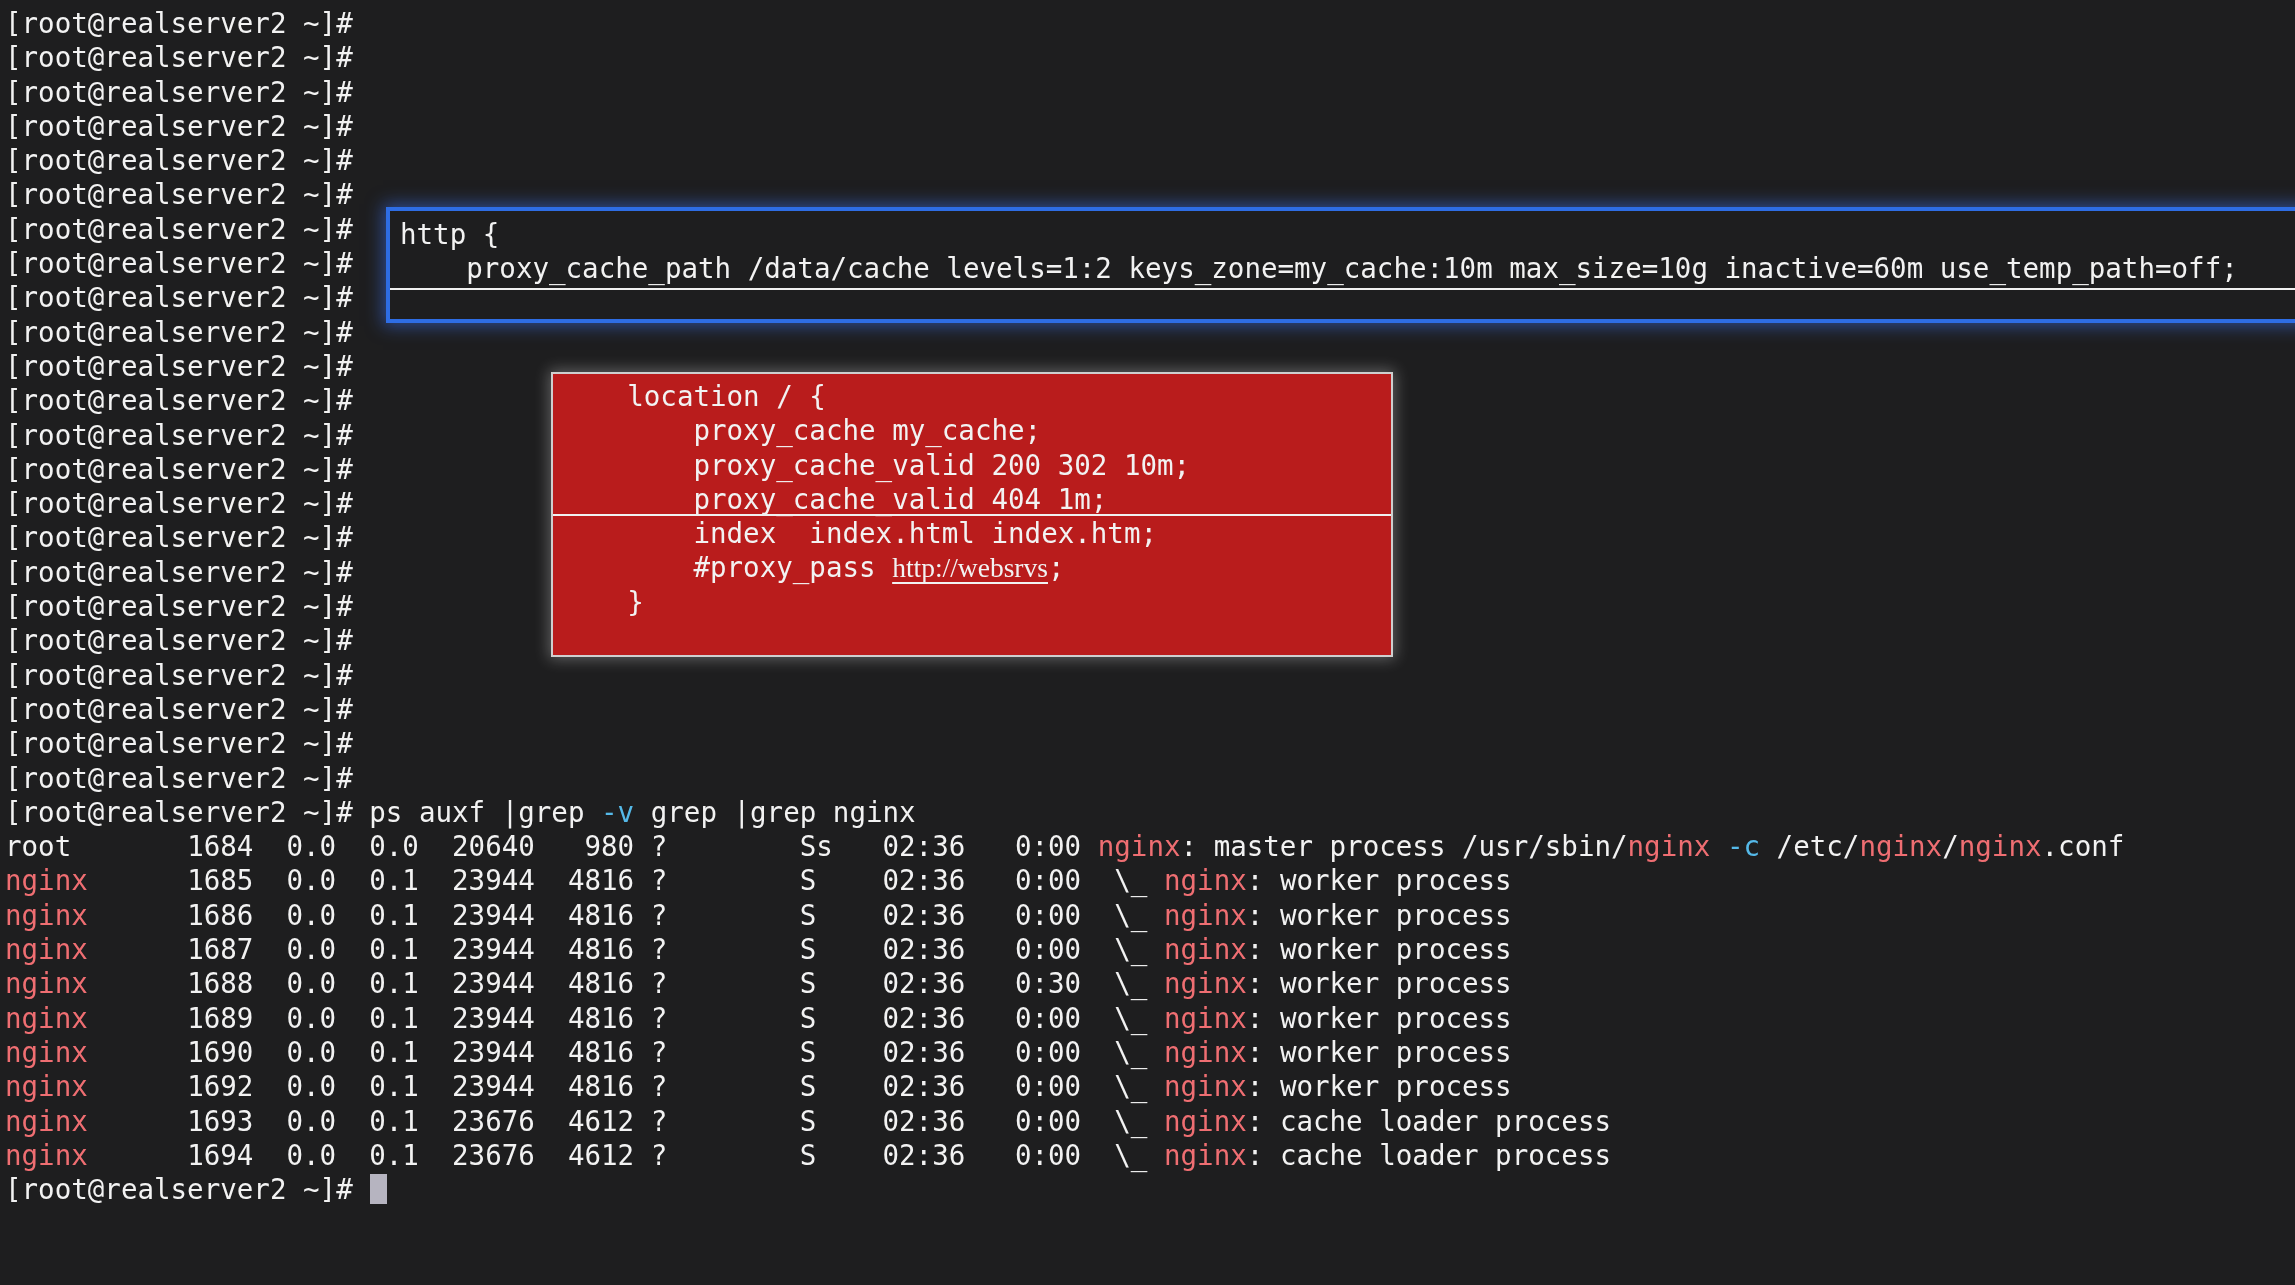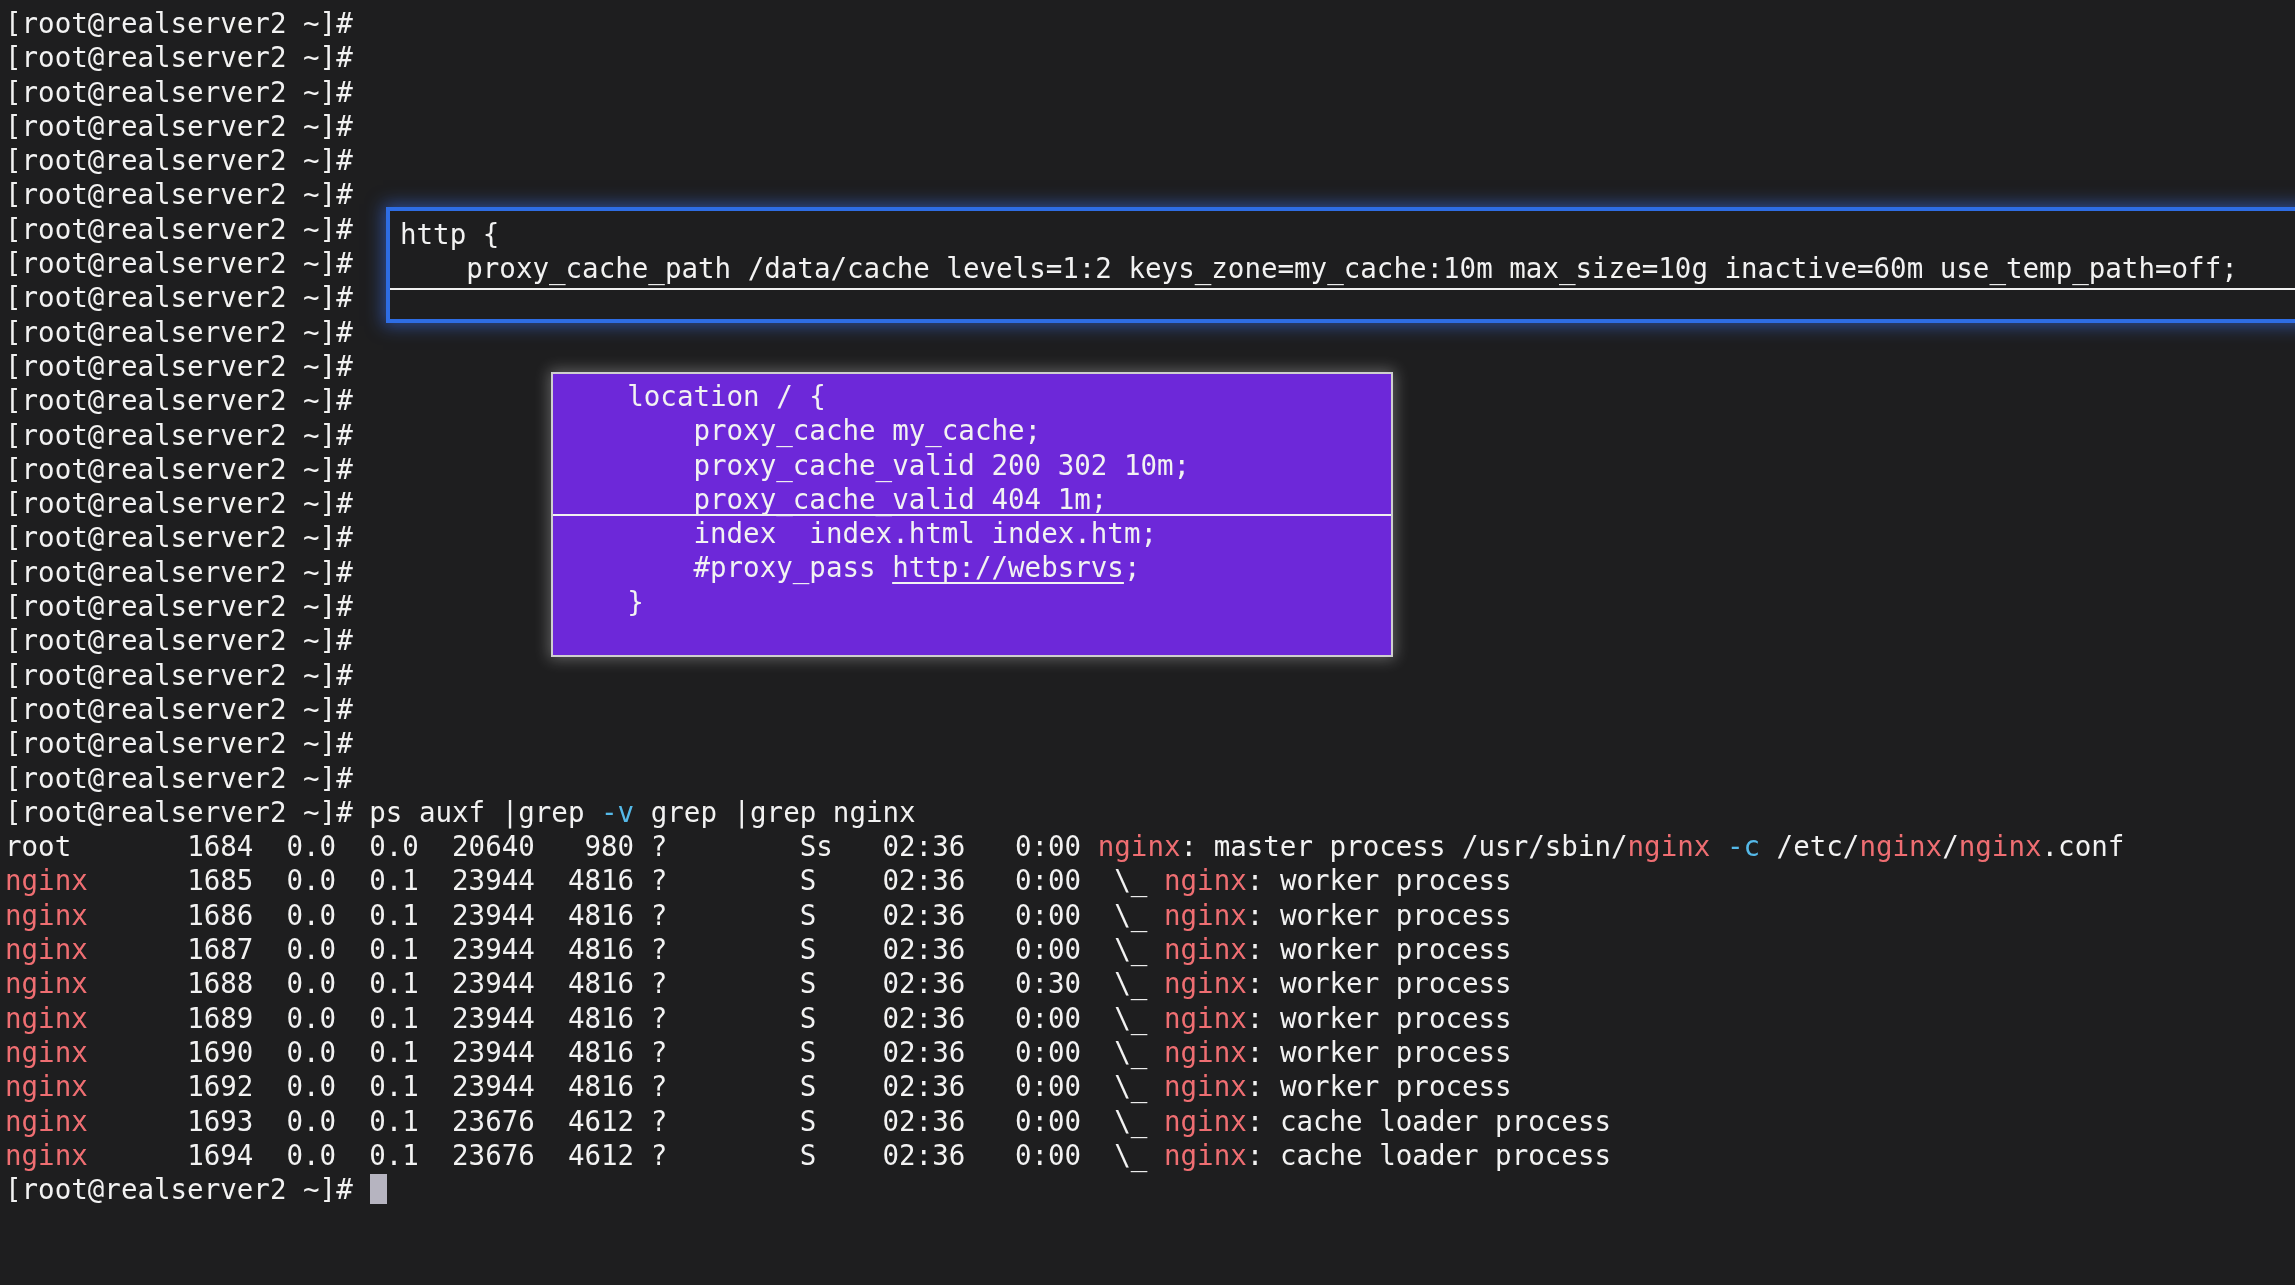--- a/index.html
+++ b/index.html
@@ -31,30 +31,30 @@
     box-shadow:0 0 16px 3px rgba(62,120,255,.50);
     padding:6px 0 0 10px;
     box-sizing:border-box;
     font-size:27.5px;line-height:34.3px;color:#f2f2f2;
     z-index:3;
   }
   .box-http .hline{position:absolute;left:0;right:0;top:77px;height:2px;background:#f0f0f0;}
   
   .box-loc{
     position:absolute;left:551px;top:372px;width:842px;height:285px;
-    background:#6d28d9;
+    background:#b91c1c;
     border:2px solid #cfcfcf;
     box-shadow:0 0 14px 2px rgba(255,255,255,.30);
     padding:5px 0 0 8px;
     box-sizing:border-box;
     font-size:27.5px;line-height:34.3px;color:#f2f2f2;
     z-index:3;
   }
   .box-loc .hline{position:absolute;left:0;right:0;top:140px;height:2px;background:#f0f0f0;}
-  .ul{text-decoration:underline;text-underline-offset:5px;}
+  .ul{text-decoration:underline;text-underline-offset:5px;font-family:Liberation Serif, serif;}
 </style>
 </head>
 <body>
 
 <div class="term">
   <div class="line">[root@realserver2 ~]#</div>
   <div class="line">[root@realserver2 ~]#</div>
   <div class="line">[root@realserver2 ~]#</div>
   <div class="line">[root@realserver2 ~]#</div>
   <div class="line">[root@realserver2 ~]#</div>

